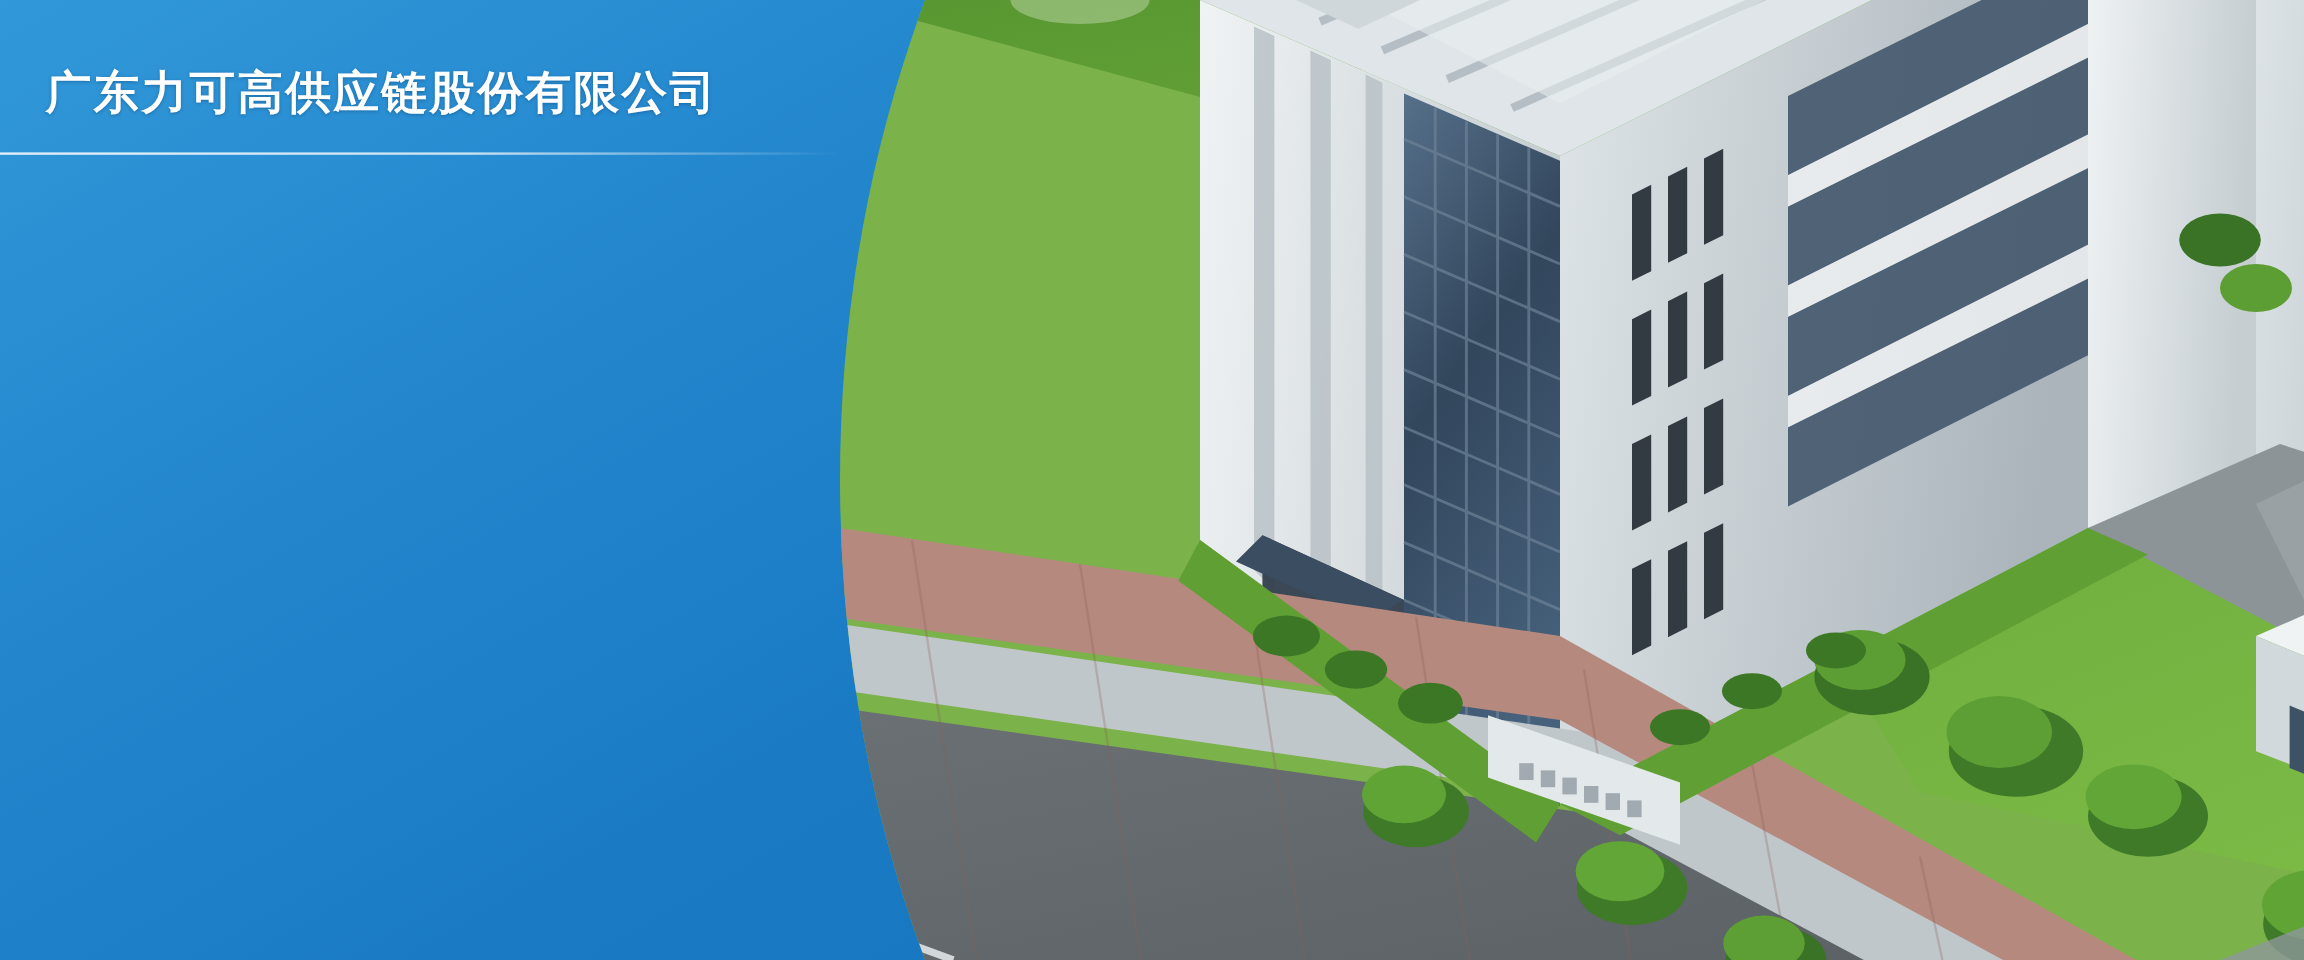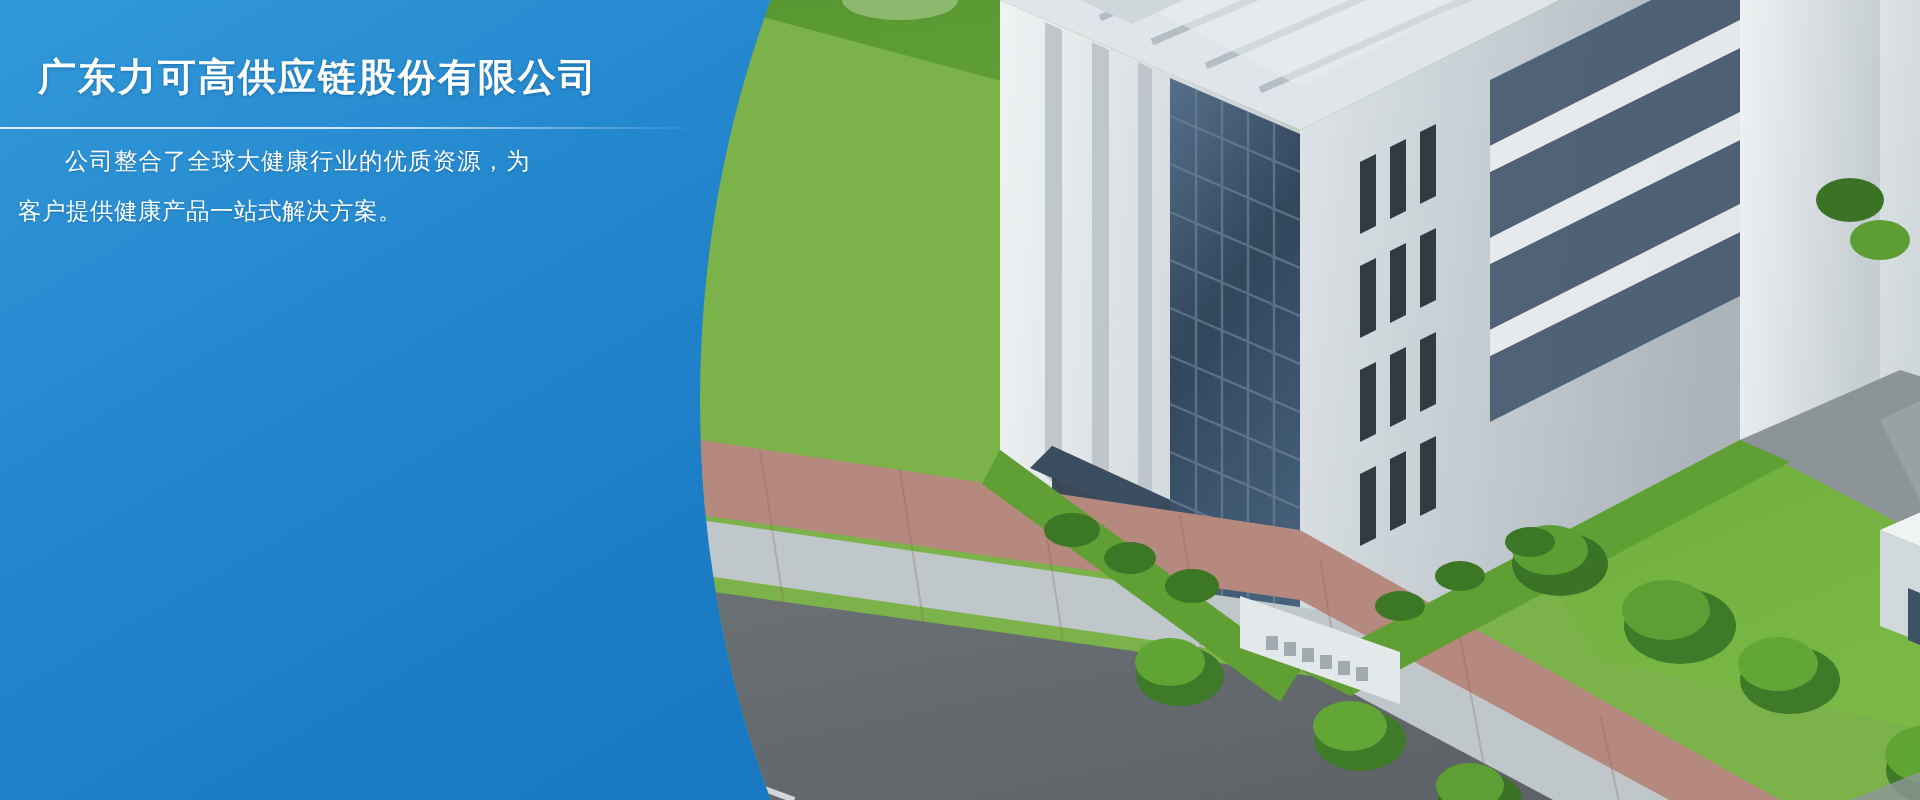--- a/index.html
+++ b/index.html
@@ -407,17 +407,16 @@
       <rect x="0" y="1420" width="1560" height="500" fill="url(#gFog)"></rect>
       <ellipse cx="1200" cy="1800" rx="520" ry="200" fill="#d7dee1" opacity="0.55"></ellipse>
       <ellipse cx="700" cy="1860" rx="480" ry="170" fill="#cbd3d7" opacity="0.45"></ellipse>
     </svg>
   </div>
 
   <div class="text-col">
     <div class="title">广东力可高供应链股份有限公司</div>
     <div class="divider"></div>
     <div class="body-text">
-      <p>公司整合了全球大健康行业的优质资源，为客户提供健康产品一站式解决方案。</p>
     </div>
   </div>
 
 </div>
 
 </body></html>

